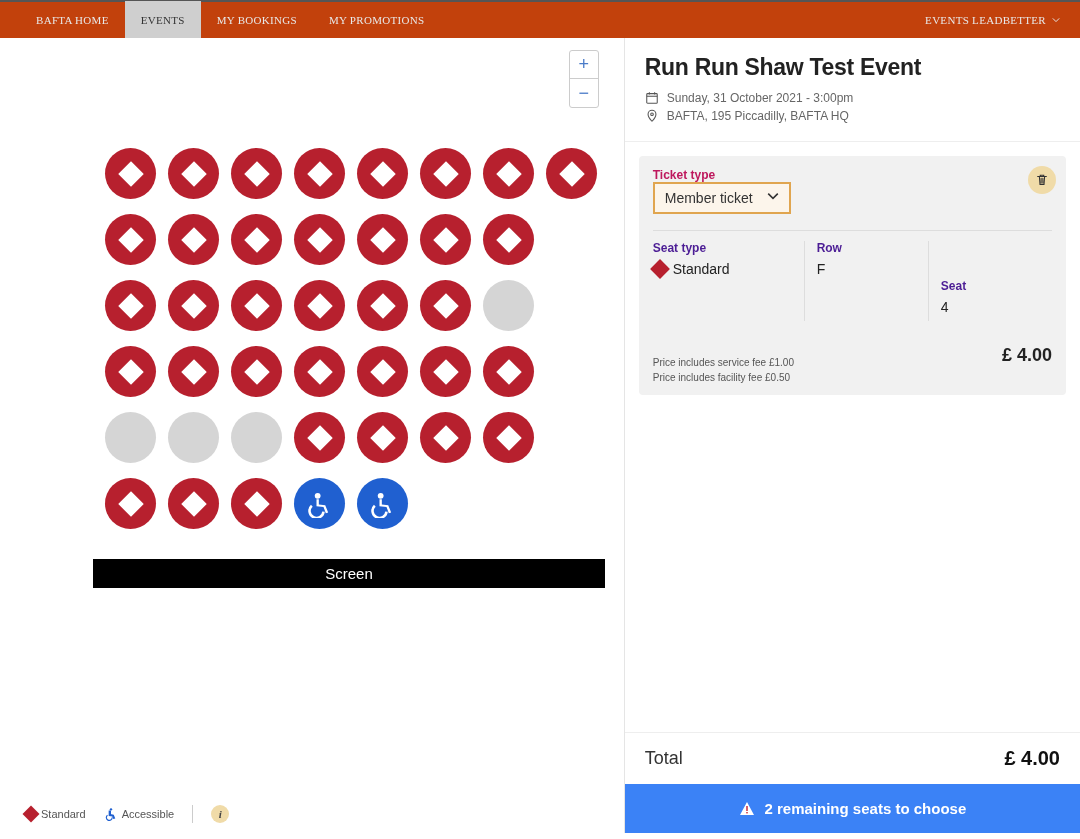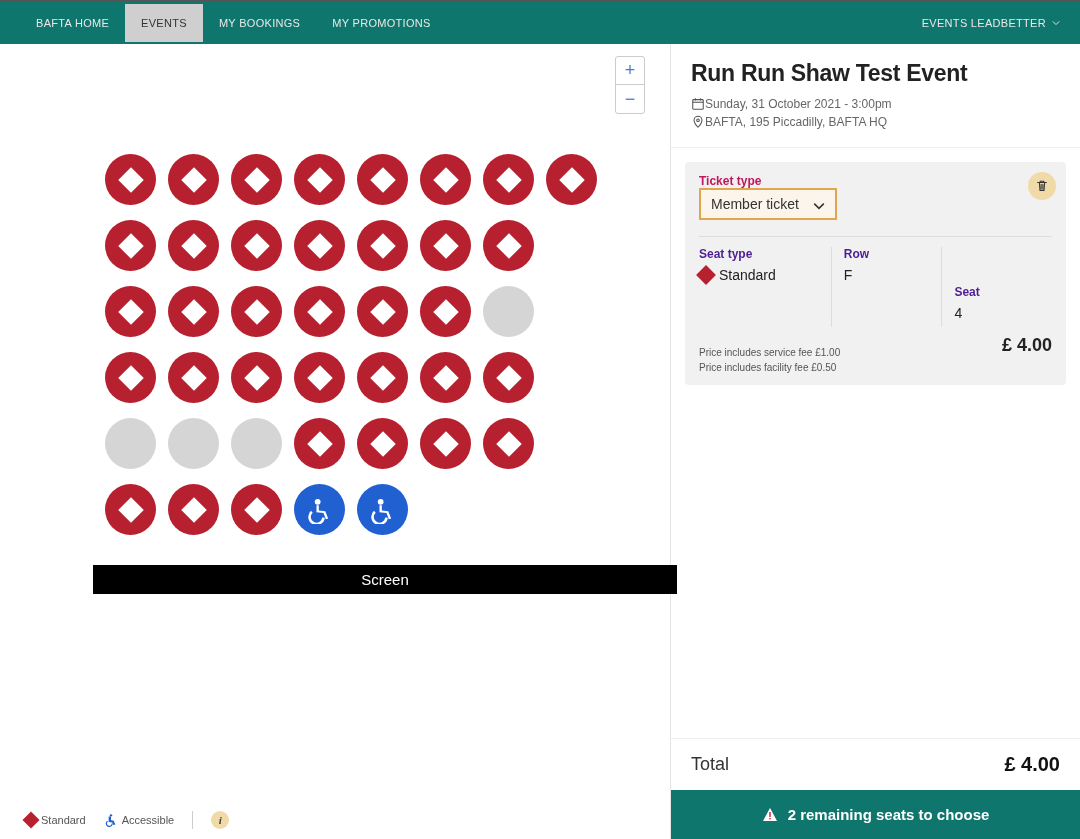--- a/index.html
+++ b/index.html
@@ -1,17 +1,17 @@
 <!DOCTYPE html>
 <html><head>
 <meta charset="utf-8">
 <style>
 * { box-sizing: border-box; margin: 0; padding: 0; }
 body { font-family: Arial, Helvetica, sans-serif; background: #fff; color: #333; width: 1080px; height: 839px; overflow: hidden; position: relative; }
-.topbar { background: #0f766e; height: 44px; display: flex; align-items: center; justify-content: space-between; padding: 0 20px; border-top: 2px solid #555;}
+.topbar { background: #c2410c; height: 38px; display: flex; align-items: center; justify-content: space-between; padding: 0 20px; border-top: 2px solid #555; font-family: Liberation Serif, serif;}
 .nav { display: flex; }
 .nav-item { color: #e8e8e8; font-size: 11px; padding: 0 16px; height: 38px; display: flex; align-items: center; cursor: pointer; letter-spacing: 0.3px;}
 .nav-item.active { background: #cfcfcf; color: #333; }
 .user { color: #e8e8e8; font-size: 11px; display: flex; align-items: center; gap: 6px; letter-spacing: 0.3px;}
 .chevron { width: 8px; height: 8px; }
 
 .main { display: flex; height: 795px; }
 .left { width: 670px; position: relative; background: #fff; }
 .right { width: 490px; border-left: 1px solid #e5e5e5; display: flex; flex-direction: column; }
 
@@ -22,59 +22,59 @@
 
 .seatmap { padding: 110px 0 0 105px; }
 .seat-row { display: flex; gap: 12px; margin-bottom: 15px; }
 .seat { width: 51px; height: 51px; border-radius: 50%; display: flex; align-items: center; justify-content: center; cursor: pointer; }
 .seat.std { background: #b7202e; }
 .seat.std::before { content:''; width: 18px; height: 18px; background: #fff; transform: rotate(45deg); }
 .seat.unavail { background: #d5d5d5; }
 .seat.acc { background: #2060d0; }
 .seat.acc svg { width: 28px; height: 28px; fill: #fff; }
 
-.screen { margin: 30px 0 0 -12px; width: 584px; background: #000; color: #fff; text-align: center; padding: 6px 0; font-size: 15px; font-weight: 300;}
+.screen { margin: 30px 0 0 -12px; width: 512px; background: #000; color: #fff; text-align: center; padding: 6px 0; font-size: 15px; font-weight: 300;}
 
 .legend { position: absolute; bottom: 10px; left: 25px; display: flex; align-items: center; gap: 18px; font-size: 11px; color: #555;}
 .leg-item { display: flex; align-items: center; gap: 4px; }
 .leg-std { width: 12px; height: 12px; background: #b7202e; transform: rotate(45deg); }
 .leg-acc { width: 14px; height: 14px; }
 .leg-sep { width:1px; height:18px; background:#ccc;}
 .leg-info { width: 18px; height: 18px; border-radius: 50%; background: #f0dba8; display:flex; align-items:center; justify-content:center; font-size:11px; font-style: italic; font-weight:bold; color:#444; font-family: Georgia, serif;}
 
 .event-header { padding: 16px 20px 14px 20px; border-bottom: 1px solid #eee; }
 .event-title { font-size: 23px; font-weight: 700; color: #222; margin-bottom: 10px; letter-spacing: -0.3px;}
-.event-meta { font-size: 12px; color: #666; display: flex; align-items: center; margin-bottom: 4px; }
+.event-meta { font-size: 12px; color: #666; display: flex; align-items: center; gap: 8px; margin-bottom: 4px; }
 .meta-icon { width: 14px; height: 14px; }
 
 .ticket-card { margin: 14px; background: #f1f1f1; border-radius: 4px; padding: 12px 14px 10px 14px; position: relative; }
 .ticket-label { font-size: 12px; color: #be185d; margin-bottom: 0; font-weight: 600;}
-.ticket-select { border: 2px solid #e0a54f; background: #fcf5eb; padding: 6px 36px 6px 10px; font-size: 14px; display: inline-flex; align-items: flex-end; gap: 12px; position: relative; cursor:pointer;}
+.ticket-select { border: 2px solid #e0a54f; background: #fcf5eb; padding: 6px 36px 6px 10px; font-size: 14px; display: inline-flex; align-items: flex-start; gap: 12px; position: relative; cursor:pointer;}
 .ticket-select .chev { position: absolute; right: 10px; }
 .trash-btn { position: absolute; top: 10px; right: 10px; width: 28px; height: 28px; border-radius: 50%; background: #f0dba8; display: flex; align-items: center; justify-content: center; cursor: pointer; }
 .trash-btn svg { width: 14px; height: 14px; }
 
 .seat-info { display: flex; margin-top: 16px; border-top: 1px solid #ddd; padding-top: 10px;}
 .seat-col { flex: 1; border-right: 1px solid #ddd; padding: 0 12px 6px 0;}
 .seat-col:first-child{padding-left:0; flex:1.4;}
 .seat-col:last-child { border-right: none; }
 .seat-col-label { font-size: 12px; color: #4c1d95; margin-bottom: 6px; font-weight:600;}
 .seat-col-val { font-size: 14px; color: #222; }
 .seat-type-row { display:flex; align-items:center; gap:6px;}
 .seat-type-icon { width: 14px; height: 14px; background: #b7202e; transform: rotate(45deg); }
 
 .price-note { font-size: 10px; color: #555; margin-top: 10px; line-height: 1.5;}
-.price-row{display:flex; justify-content:space-between; align-items:flex-start; margin-top:8px;}
+.price-row{display:flex; justify-content:space-between; align-items:flex-start; margin-top:24px;}
 .price-val { font-size: 18px; font-weight: 700; color: #222;}
 
 .total-bar { margin-top: auto; border-top: 1px solid #eee; padding: 14px 20px; display: flex; justify-content: space-between; align-items: center; }
 .total-label { font-size: 18px; color: #333; }
 .total-val { font-size: 20px; font-weight: 700; color:#111;}
 
-.remaining-bar { background: #0f766e; color: #fff; text-align: center; padding: 16px 0; font-size: 15px; font-weight: 600; display: flex; align-items: center; justify-content: center; gap: 10px;}
+.remaining-bar { background: #3b82f6; color: #fff; text-align: center; padding: 16px 0; font-size: 15px; font-weight: 600; display: flex; align-items: center; justify-content: center; gap: 10px;}
 .remaining-bar svg { width: 16px; height: 16px; fill: #fff; }
 </style>
 </head>
 <body>
 
 <div class="topbar">
   <div class="nav">
     <div class="nav-item">BAFTA HOME</div>
     <div class="nav-item active">EVENTS</div>
     <div class="nav-item">MY BOOKINGS</div>

